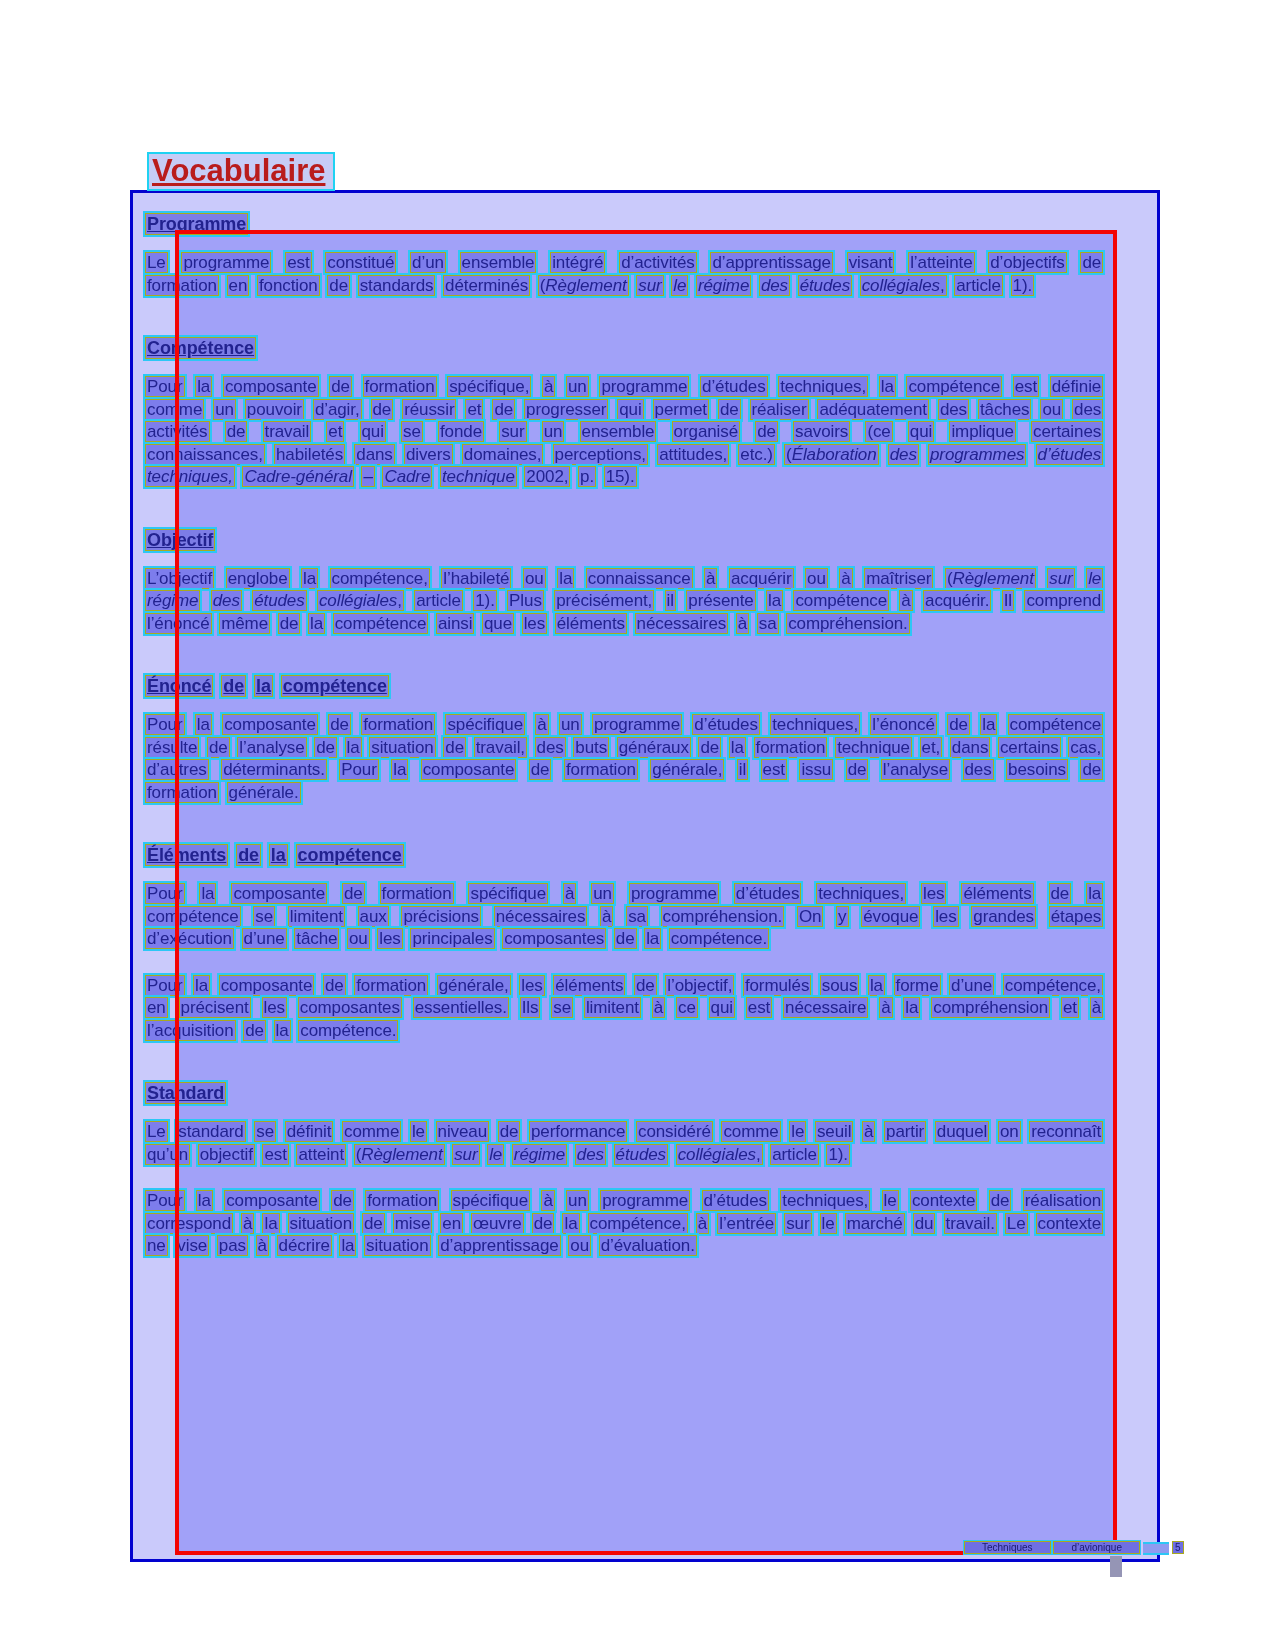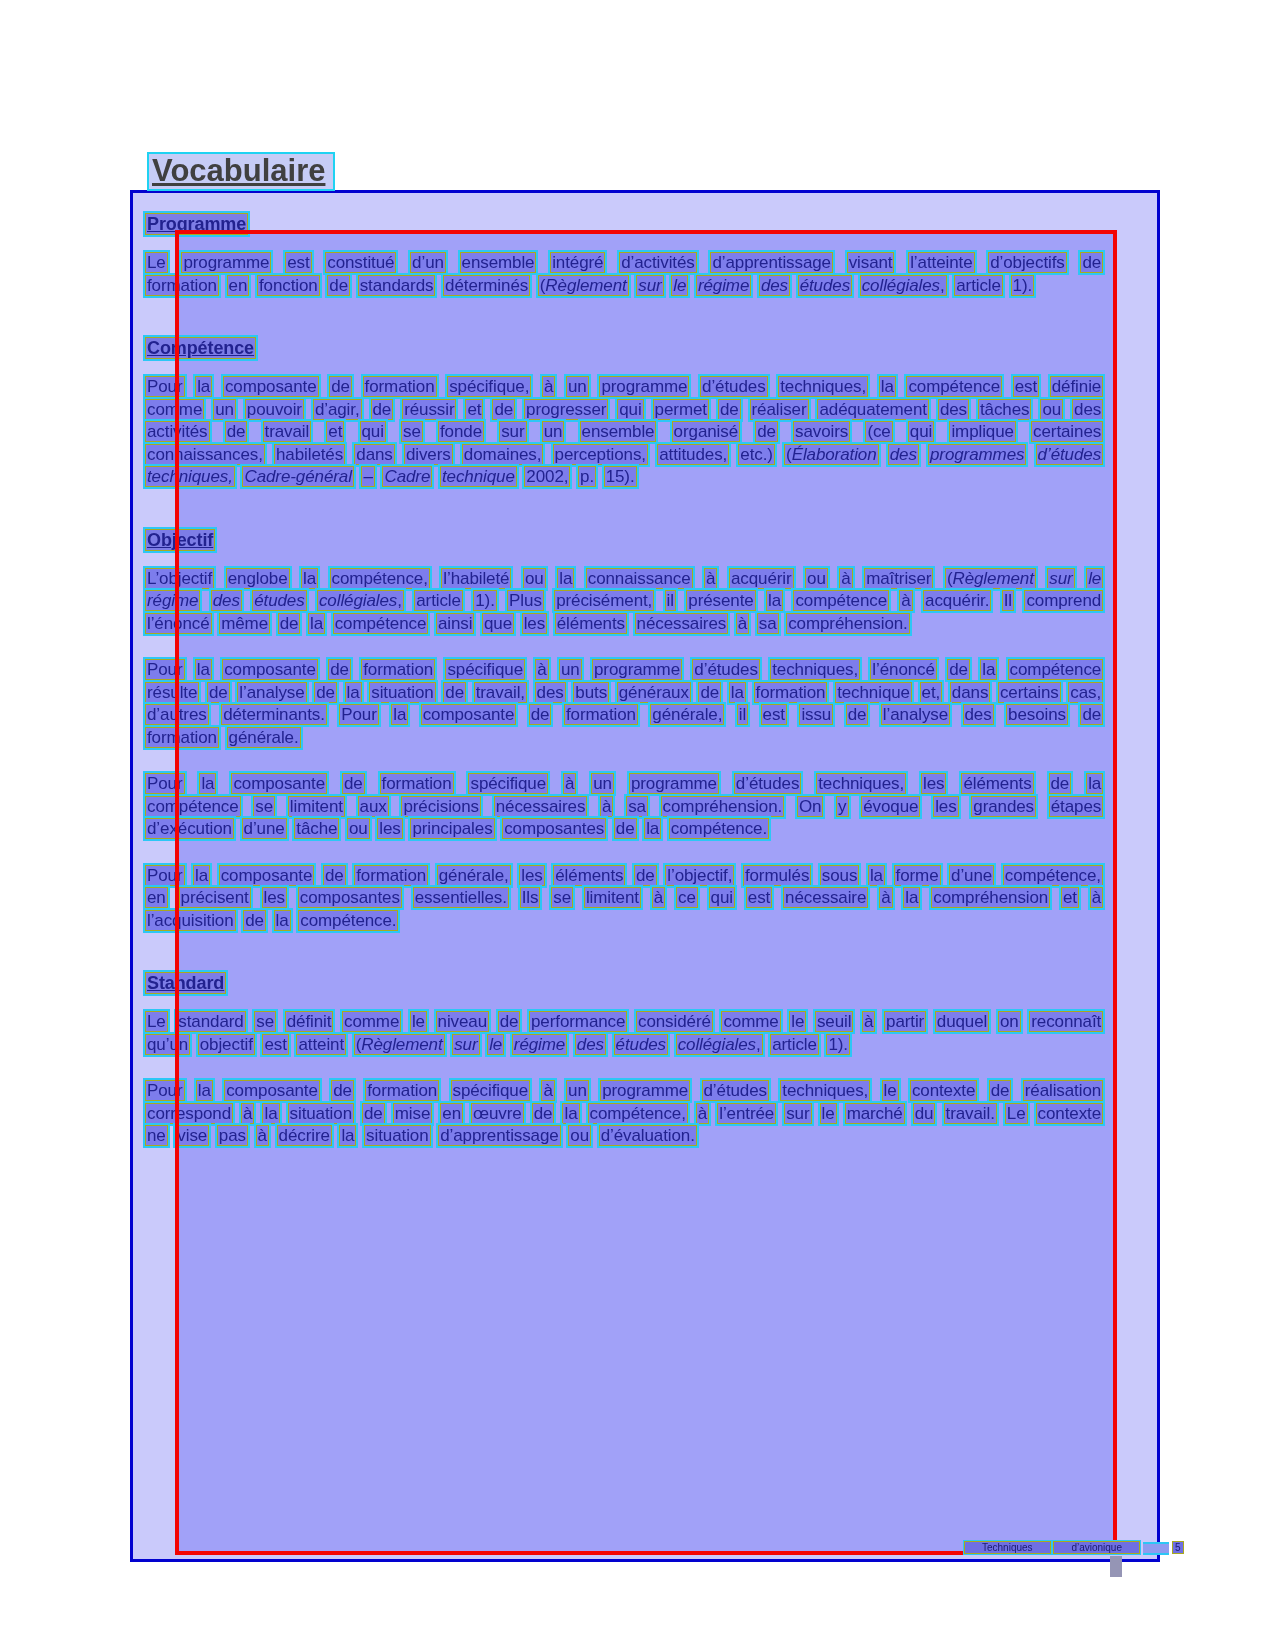--- a/index.html
+++ b/index.html
@@ -5,21 +5,21 @@
   html,body { margin:0; padding:0; }
   body {
     width:1275px; height:1651px; position:relative; background:#ffffff;
     font-family:"Liberation Sans", sans-serif; overflow:hidden;
   }
   .title-box {
     position:absolute; left:147px; top:152px; z-index:3;
     background:#c6ccf6; border:2px solid #1fd2f2; padding:0 8px 2px 3px;
   }
   .title-text {
-    font-size:31px; font-weight:bold; color:#404040;
+    font-size:31px; font-weight:bold; color:#b91c1c;
     text-decoration:underline; line-height:33px; white-space:nowrap;
   }
   .page-panel {
     position:absolute; left:130px; top:190px; width:1030px; height:1372px;
     background:#cacafb; border:3px solid #0202cf; box-sizing:border-box; z-index:0;
   }
   .inner-fill {
     position:absolute; left:175px; top:230px; width:942px; height:1325px;
     background:#a1a1f8; z-index:1;
   }
@@ -79,23 +79,25 @@
     </div>
     <div class="section">
       <div class="heading"><span class="word hword">Compétence</span></div>
       <p class="para"><span class="word">Pour</span> <span class="word">la</span> <span class="word">composante</span> <span class="word">de</span> <span class="word">formation</span> <span class="word">spécifique,</span> <span class="word">à</span> <span class="word">un</span> <span class="word">programme</span> <span class="word">d’études</span> <span class="word">techniques,</span> <span class="word">la</span> <span class="word">compétence</span> <span class="word">est</span> <span class="word">définie</span> <span class="word">comme</span> <span class="word">un</span> <span class="word">pouvoir</span> <span class="word">d’agir,</span> <span class="word">de</span> <span class="word">réussir</span> <span class="word">et</span> <span class="word">de</span> <span class="word">progresser</span> <span class="word">qui</span> <span class="word">permet</span> <span class="word">de</span> <span class="word">réaliser</span> <span class="word">adéquatement</span> <span class="word">des</span> <span class="word">tâches</span> <span class="word">ou</span> <span class="word">des</span> <span class="word">activités</span> <span class="word">de</span> <span class="word">travail</span> <span class="word">et</span> <span class="word">qui</span> <span class="word">se</span> <span class="word">fonde</span> <span class="word">sur</span> <span class="word">un</span> <span class="word">ensemble</span> <span class="word">organisé</span> <span class="word">de</span> <span class="word">savoirs</span> <span class="word">(ce</span> <span class="word">qui</span> <span class="word">implique</span> <span class="word">certaines</span> <span class="word">connaissances,</span> <span class="word">habiletés</span> <span class="word">dans</span> <span class="word">divers</span> <span class="word">domaines,</span> <span class="word">perceptions,</span> <span class="word">attitudes,</span> <span class="word">etc.)</span> <span class="word">(<i>Élaboration</i></span> <span class="word"><i>des</i></span> <span class="word"><i>programmes</i></span> <span class="word"><i>d’études</i></span> <span class="word"><i>techniques,</i></span> <span class="word"><i>Cadre-général</i></span> <span class="word"><i>–</i></span> <span class="word"><i>Cadre</i></span> <span class="word"><i>technique</i></span> <span class="word">2002,</span> <span class="word">p.</span> <span class="word">15).</span></p>
     </div>
     <div class="section">
       <div class="heading"><span class="word hword">Objectif</span></div>
       <p class="para"><span class="word">L’objectif</span> <span class="word">englobe</span> <span class="word">la</span> <span class="word">compétence,</span> <span class="word">l’habileté</span> <span class="word">ou</span> <span class="word">la</span> <span class="word">connaissance</span> <span class="word">à</span> <span class="word">acquérir</span> <span class="word">ou</span> <span class="word">à</span> <span class="word">maîtriser</span> <span class="word">(<i>Règlement</i></span> <span class="word"><i>sur</i></span> <span class="word"><i>le</i></span> <span class="word"><i>régime</i></span> <span class="word"><i>des</i></span> <span class="word"><i>études</i></span> <span class="word"><i>collégiales</i>,</span> <span class="word">article</span> <span class="word">1).</span> <span class="word">Plus</span> <span class="word">précisément,</span> <span class="word">il</span> <span class="word">présente</span> <span class="word">la</span> <span class="word">compétence</span> <span class="word">à</span> <span class="word">acquérir.</span> <span class="word">Il</span> <span class="word">comprend</span> <span class="word">l’énoncé</span> <span class="word">même</span> <span class="word">de</span> <span class="word">la</span> <span class="word">compétence</span> <span class="word">ainsi</span> <span class="word">que</span> <span class="word">les</span> <span class="word">éléments</span> <span class="word">nécessaires</span> <span class="word">à</span> <span class="word">sa</span> <span class="word">compréhension.</span></p>
     </div>
     <div class="section">
+      <div class="heading"><span class="word hword">Énoncé</span> <span class="word hword">de</span> <span class="word hword">la</span> <span class="word hword">compétence</span></div>
       <p class="para"><span class="word">Pour</span> <span class="word">la</span> <span class="word">composante</span> <span class="word">de</span> <span class="word">formation</span> <span class="word">spécifique</span> <span class="word">à</span> <span class="word">un</span> <span class="word">programme</span> <span class="word">d’études</span> <span class="word">techniques,</span> <span class="word">l’énoncé</span> <span class="word">de</span> <span class="word">la</span> <span class="word">compétence</span> <span class="word">résulte</span> <span class="word">de</span> <span class="word">l’analyse</span> <span class="word">de</span> <span class="word">la</span> <span class="word">situation</span> <span class="word">de</span> <span class="word">travail,</span> <span class="word">des</span> <span class="word">buts</span> <span class="word">généraux</span> <span class="word">de</span> <span class="word">la</span> <span class="word">formation</span> <span class="word">technique</span> <span class="word">et,</span> <span class="word">dans</span> <span class="word">certains</span> <span class="word">cas,</span> <span class="word">d’autres</span> <span class="word">déterminants.</span> <span class="word">Pour</span> <span class="word">la</span> <span class="word">composante</span> <span class="word">de</span> <span class="word">formation</span> <span class="word">générale,</span> <span class="word">il</span> <span class="word">est</span> <span class="word">issu</span> <span class="word">de</span> <span class="word">l’analyse</span> <span class="word">des</span> <span class="word">besoins</span> <span class="word">de</span> <span class="word">formation</span> <span class="word">générale.</span></p>
     </div>
     <div class="section">
+      <div class="heading"><span class="word hword">Éléments</span> <span class="word hword">de</span> <span class="word hword">la</span> <span class="word hword">compétence</span></div>
       <p class="para"><span class="word">Pour</span> <span class="word">la</span> <span class="word">composante</span> <span class="word">de</span> <span class="word">formation</span> <span class="word">spécifique</span> <span class="word">à</span> <span class="word">un</span> <span class="word">programme</span> <span class="word">d’études</span> <span class="word">techniques,</span> <span class="word">les</span> <span class="word">éléments</span> <span class="word">de</span> <span class="word">la</span> <span class="word">compétence</span> <span class="word">se</span> <span class="word">limitent</span> <span class="word">aux</span> <span class="word">précisions</span> <span class="word">nécessaires</span> <span class="word">à</span> <span class="word">sa</span> <span class="word">compréhension.</span> <span class="word">On</span> <span class="word">y</span> <span class="word">évoque</span> <span class="word">les</span> <span class="word">grandes</span> <span class="word">étapes</span> <span class="word">d’exécution</span> <span class="word">d’une</span> <span class="word">tâche</span> <span class="word">ou</span> <span class="word">les</span> <span class="word">principales</span> <span class="word">composantes</span> <span class="word">de</span> <span class="word">la</span> <span class="word">compétence.</span></p>
       <p class="para"><span class="word">Pour</span> <span class="word">la</span> <span class="word">composante</span> <span class="word">de</span> <span class="word">formation</span> <span class="word">générale,</span> <span class="word">les</span> <span class="word">éléments</span> <span class="word">de</span> <span class="word">l’objectif,</span> <span class="word">formulés</span> <span class="word">sous</span> <span class="word">la</span> <span class="word">forme</span> <span class="word">d’une</span> <span class="word">compétence,</span> <span class="word">en</span> <span class="word">précisent</span> <span class="word">les</span> <span class="word">composantes</span> <span class="word">essentielles.</span> <span class="word">Ils</span> <span class="word">se</span> <span class="word">limitent</span> <span class="word">à</span> <span class="word">ce</span> <span class="word">qui</span> <span class="word">est</span> <span class="word">nécessaire</span> <span class="word">à</span> <span class="word">la</span> <span class="word">compréhension</span> <span class="word">et</span> <span class="word">à</span> <span class="word">l’acquisition</span> <span class="word">de</span> <span class="word">la</span> <span class="word">compétence.</span></p>
     </div>
     <div class="section">
       <div class="heading"><span class="word hword">Standard</span></div>
       <p class="para"><span class="word">Le</span> <span class="word">standard</span> <span class="word">se</span> <span class="word">définit</span> <span class="word">comme</span> <span class="word">le</span> <span class="word">niveau</span> <span class="word">de</span> <span class="word">performance</span> <span class="word">considéré</span> <span class="word">comme</span> <span class="word">le</span> <span class="word">seuil</span> <span class="word">à</span> <span class="word">partir</span> <span class="word">duquel</span> <span class="word">on</span> <span class="word">reconnaît</span> <span class="word">qu’un</span> <span class="word">objectif</span> <span class="word">est</span> <span class="word">atteint</span> <span class="word">(<i>Règlement</i></span> <span class="word"><i>sur</i></span> <span class="word"><i>le</i></span> <span class="word"><i>régime</i></span> <span class="word"><i>des</i></span> <span class="word"><i>études</i></span> <span class="word"><i>collégiales</i>,</span> <span class="word">article</span> <span class="word">1).</span></p>
     </div>
     <div class="section">
       <p class="para"><span class="word">Pour</span> <span class="word">la</span> <span class="word">composante</span> <span class="word">de</span> <span class="word">formation</span> <span class="word">spécifique</span> <span class="word">à</span> <span class="word">un</span> <span class="word">programme</span> <span class="word">d’études</span> <span class="word">techniques,</span> <span class="word">le</span> <span class="word">contexte</span> <span class="word">de</span> <span class="word">réalisation</span> <span class="word">correspond</span> <span class="word">à</span> <span class="word">la</span> <span class="word">situation</span> <span class="word">de</span> <span class="word">mise</span> <span class="word">en</span> <span class="word">œuvre</span> <span class="word">de</span> <span class="word">la</span> <span class="word">compétence,</span> <span class="word">à</span> <span class="word">l’entrée</span> <span class="word">sur</span> <span class="word">le</span> <span class="word">marché</span> <span class="word">du</span> <span class="word">travail.</span> <span class="word">Le</span> <span class="word">contexte</span> <span class="word">ne</span> <span class="word">vise</span> <span class="word">pas</span> <span class="word">à</span> <span class="word">décrire</span> <span class="word">la</span> <span class="word">situation</span> <span class="word">d’apprentissage</span> <span class="word">ou</span> <span class="word">d’évaluation.</span></p>
     </div>

